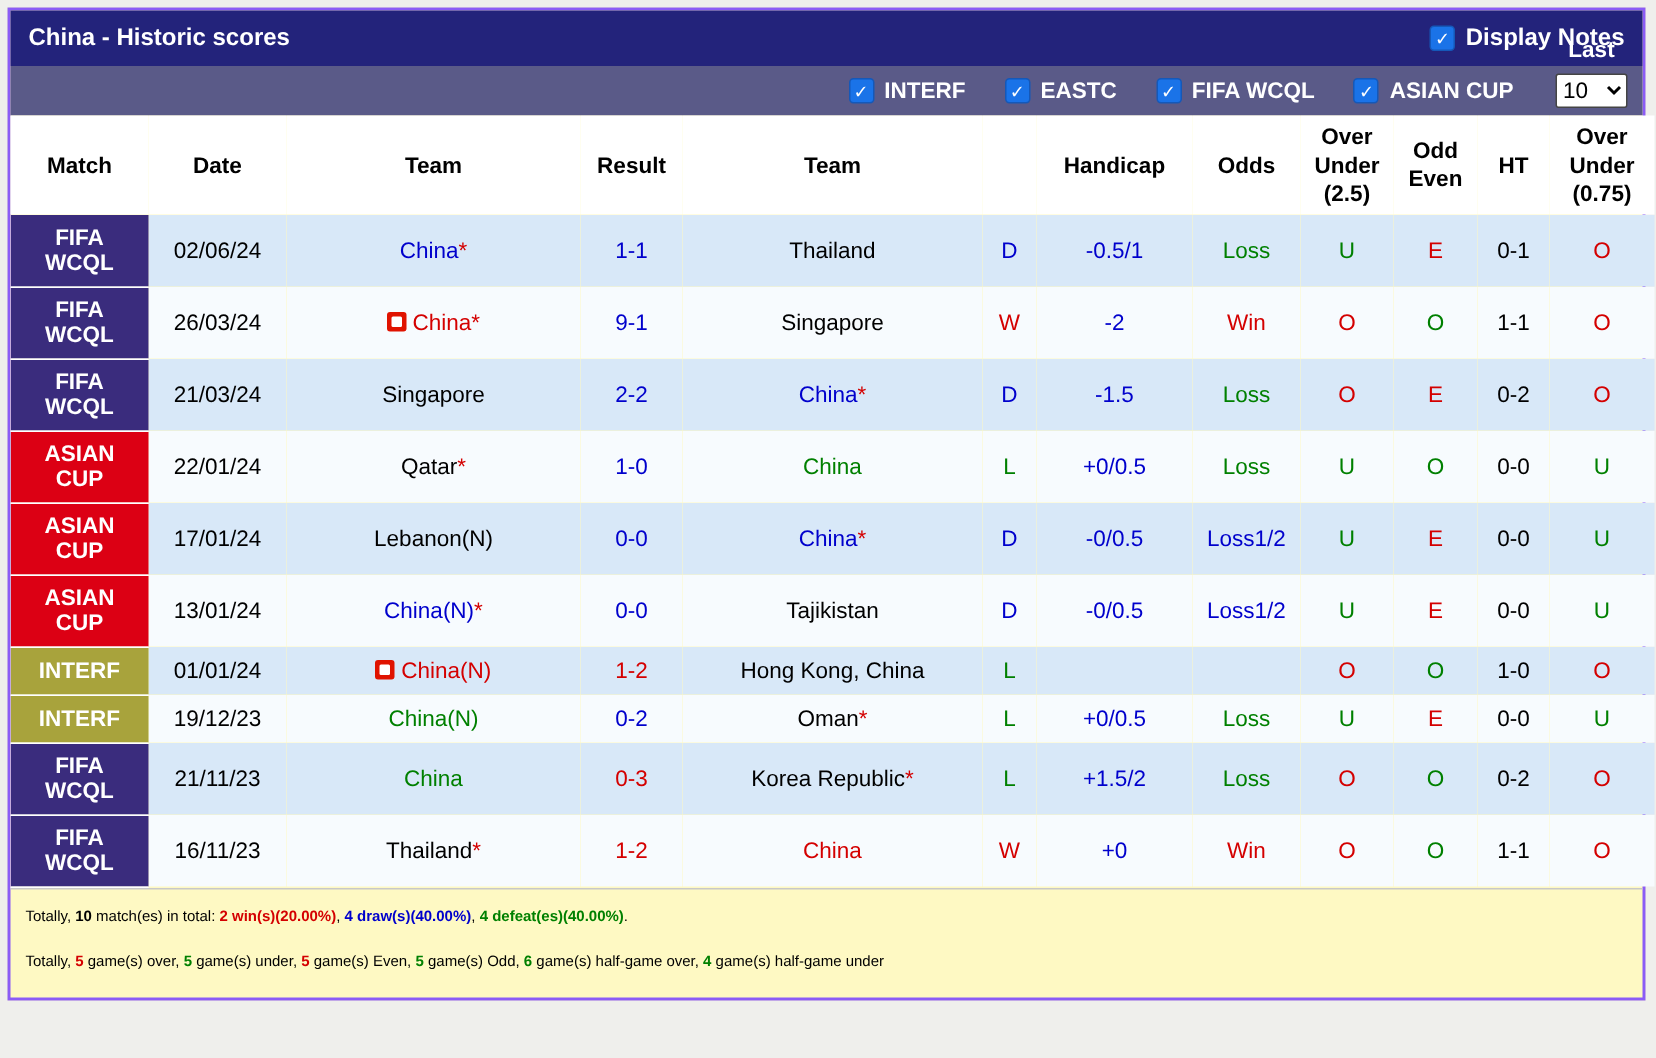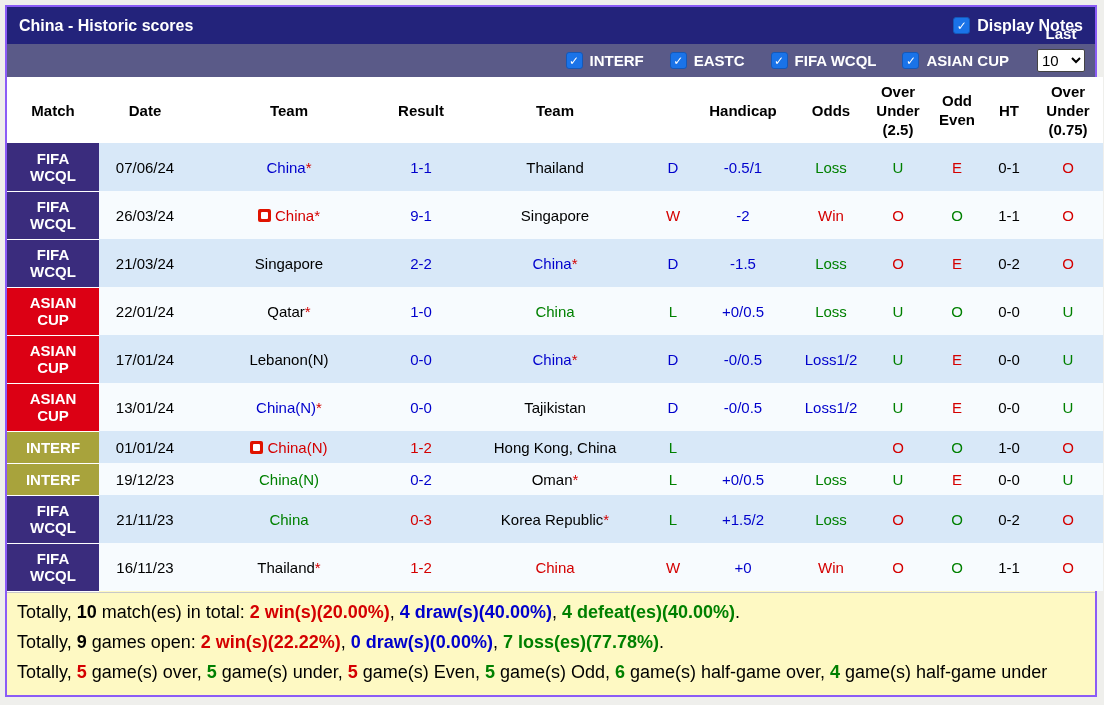--- a/index.html
+++ b/index.html
@@ -119,21 +119,21 @@
     position: absolute;
     left: 3px; top: 3px; right: 3px; bottom: 3px;
     background: #fff;
     border-radius: 1px;
   }
 
   
   .summary {
     border-top: 1px solid #c8c8c8;
     padding: 4px 10px 8px 10px;
-    font-size: 18px;
+    font-size: 10px;
   }
   .summary-line { line-height: 30px; white-space: nowrap; }
 </style>
 </head>
 <body>
 
 <div class="container">
 
   <div class="title-bar">
     <span>China - Historic scores</span>
@@ -197,21 +197,21 @@
           <th>Over Under (2.5)</th>
           <th>Odd Even</th>
           <th>HT</th>
           <th>Over Under (0.75)</th>
         </tr>
     </thead>
     <tbody id="rows">
         <tr class="row-a tall">
           <td class="comp comp-fifa">FIFA
 WCQL</td>
-          <td><span class="c-black">07/06/24</span></td>
+          <td><span class="c-black">02/06/24</span></td>
           <td><span class="team-link"><span class="c-blue">China</span><span class="c-red">*</span></span></td>
           <td><span class="c-blue">1-1</span></td>
           <td><span class="team-link"><span class="c-black">Thailand</span></span></td>
           <td><span class="c-blue">D</span></td>
           <td><span class="c-blue">-0.5/1</span></td>
           <td><span class="c-green">Loss</span></td>
           <td><span class="c-green">U</span></td>
           <td><span class="c-red">E</span></td>
           <td><span class="c-black">0-1</span></td>
           <td><span class="c-red">O</span></td>
@@ -347,17 +347,16 @@
           <td><span class="c-red">O</span></td>
           <td><span class="c-green">O</span></td>
           <td><span class="c-black">1-1</span></td>
           <td><span class="c-red">O</span></td>
         </tr>
       </tbody>
   </table>
 
   <div class="summary" id="summary">
       <div class="summary-line"><span>Totally, </span><span style="font-weight: bold;">10</span><span> match(es) in total: </span><span class="c-red" style="font-weight: bold;">2 win(s)(20.00%)</span><span>, </span><span class="c-blue" style="font-weight: bold;">4 draw(s)(40.00%)</span><span>, </span><span class="c-green" style="font-weight: bold;">4 defeat(es)(40.00%)</span><span>.</span></div>
-      <div class="summary-line"><span>Totally, </span><span style="font-weight: bold;">9</span><span> games open: </span><span class="c-red" style="font-weight: bold;">2 win(s)(22.22%)</span><span>, </span><span class="c-blue" style="font-weight: bold;">0 draw(s)(0.00%)</span><span>, </span><span class="c-green" style="font-weight: bold;">7 loss(es)(77.78%)</span><span>.</span></div>
       <div class="summary-line"><span>Totally, </span><span class="c-red" style="font-weight: bold;">5</span><span> game(s) over, </span><span class="c-green" style="font-weight: bold;">5</span><span> game(s) under, </span><span class="c-red" style="font-weight: bold;">5</span><span> game(s) Even, </span><span class="c-green" style="font-weight: bold;">5</span><span> game(s) Odd, </span><span class="c-green" style="font-weight: bold;">6</span><span> game(s) half-game over, </span><span class="c-green" style="font-weight: bold;">4</span><span> game(s) half-game under</span></div>
     </div>
 
 </div>
 
 </body></html>

